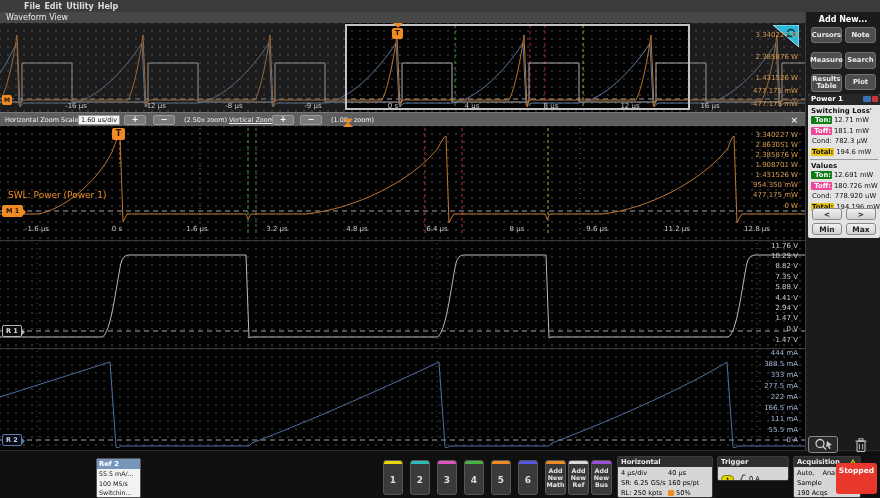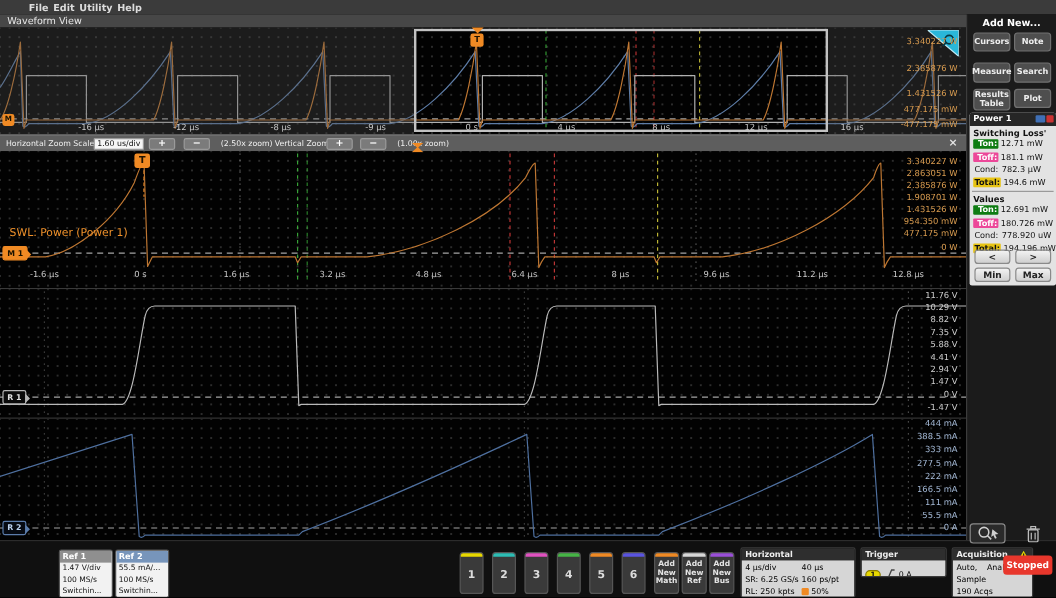--- a/index.html
+++ b/index.html
@@ -66,21 +66,21 @@
   .chbtn .stripe { display:block; height:3px; border-radius:2px 2px 0 0; }
   .chbtn .num { display:block; margin-top:11px; }
   .addbtn { position:absolute; top:9px; width:21px; height:35px; background:#3a3a3a; border:1px solid #565656; border-radius:3px; color:#e5e5e5; font-size:6.3px; font-weight:bold; text-align:center; line-height:7px; }
   .addbtn .stripe { display:block; height:3px; border-radius:2px 2px 0 0; margin-bottom:3px; }
 
   .infopanel { position:absolute; border:1px solid #3a3a3a; border-radius:2px; overflow:hidden; }
   .infopanel .hd { height:10px; background:#2e2e2e; color:#eee; font-size:6.8px; font-weight:bold; line-height:10px; padding:0 3px; display:flex; justify-content:space-between; align-items:center; }
   .infopanel .bd { background:#d6d6d6; color:#000; font-size:6.6px; line-height:10px; padding:1px 3px; height:100%; }
   .irow { display:flex; } .irow .c1 { width:47px; } .irow .c2 { flex:1; display:flex; align-items:center; gap:2px; }
 
-  #stopped { position:absolute; left:836px; top:12px; width:41px; height:16px; background:#e8372c; border-radius:3px; color:#fff; font-size:7.5px; font-weight:bold; text-align:center; line-height:15px; }
+  #stopped { position:absolute; left:836px; top:12px; width:41px; height:31px; background:#e8372c; border-radius:3px; color:#fff; font-size:7.5px; font-weight:bold; text-align:center; line-height:15px; }
 
   #toolicons { position:absolute; left:805px; top:435px; width:75px; height:20px; z-index:8; }
   #magbtn { position:absolute; left:3px; top:1px; width:30px; height:17px; border:1px solid #8a8a8a; border-radius:3px; background:#2a2a2a; display:flex; align-items:center; justify-content:center; }
   #trashbtn { position:absolute; left:48px; top:1px; width:16px; height:17px; display:flex; align-items:center; justify-content:center; }
 
   .sep { position:absolute; left:0; width:805px; height:1px; background:#3a3a3a; }
 </style>
 </head>
 <body>
 
@@ -131,21 +131,21 @@
     <span class="xl" style="left:630px;top:79px;z-index:4;">12 µs</span>
     <span class="xl" style="left:710px;top:79px;z-index:4;">16 µs</span>
   </div>
 
   <div id="ztoolbar">
     <span class="tlabel" style="left:5px;">Horizontal Zoom Scale</span>
     <input style="left: 78px;" readonly="" value="1.60 us/div">
     <div class="zbtn" style="left:124px;">+</div>
     <div class="zbtn" style="left:153px;">−</div>
     <span class="tlabel" style="left:184px;">(2.50x zoom)</span>
-    <span class="tlabel" style="left:229px;">Vertical Zoom</span>
+    <span class="tlabel" style="left:229px;text-decoration:underline;">Vertical Zoom</span>
     <div class="zbtn" style="left:272px;">+</div>
     <div class="zbtn" style="left:300px;">−</div>
     <span class="tlabel" style="left:331px;">(1.00x zoom)</span>
     <span id="zclose">×</span>
   </div>
   <div id="zhandle"></div>
 
   <div class="panel" id="powerview" style="top:126px;height:114px;">
     <svg class="wsvg" width="805" height="114" viewBox="0 0 805 114">
       <line x1="0" y1="85" x2="805" y2="85" stroke="#dcdcdc" stroke-width="1" stroke-dasharray="5,4" opacity="0.75"></line>
@@ -295,28 +295,20 @@
         <rect x="2" y="3.5" width="8" height="10" rx="1" fill="none" stroke="#bdbdbd" stroke-width="1.1"></rect>
         <line x1="0.5" y1="3" x2="11.5" y2="3" stroke="#bdbdbd" stroke-width="1.1"></line>
         <rect x="4" y="0.8" width="4" height="2" fill="none" stroke="#bdbdbd" stroke-width="1"></rect>
         <line x1="4.4" y1="6" x2="4.4" y2="11.5" stroke="#bdbdbd" stroke-width="1"></line>
         <line x1="7.6" y1="6" x2="7.6" y2="11.5" stroke="#bdbdbd" stroke-width="1"></line>
       </svg>
     </div>
   </div>
 
   <div id="bottombar">
-    <div class="srcbadge" style="left:49px;">
-      <div class="hd" style="background:#8f8f8f;color:#fff;">Ref 1</div>
-      <div class="bd">
-        <div>1.47 V/div</div>
-        <div>100 MS/s</div>
-        <div>Switchin...</div>
-      </div>
-    </div>
     <div class="srcbadge" style="left:96px;">
       <div class="hd" style="background:#7795bb;color:#fff;">Ref 2</div>
       <div class="bd">
         <div>55.5 mA/...</div>
         <div>100 MS/s</div>
         <div>Switchin...</div>
       </div>
     </div>
 
     <div class="chbtn" style="left:383px;">

